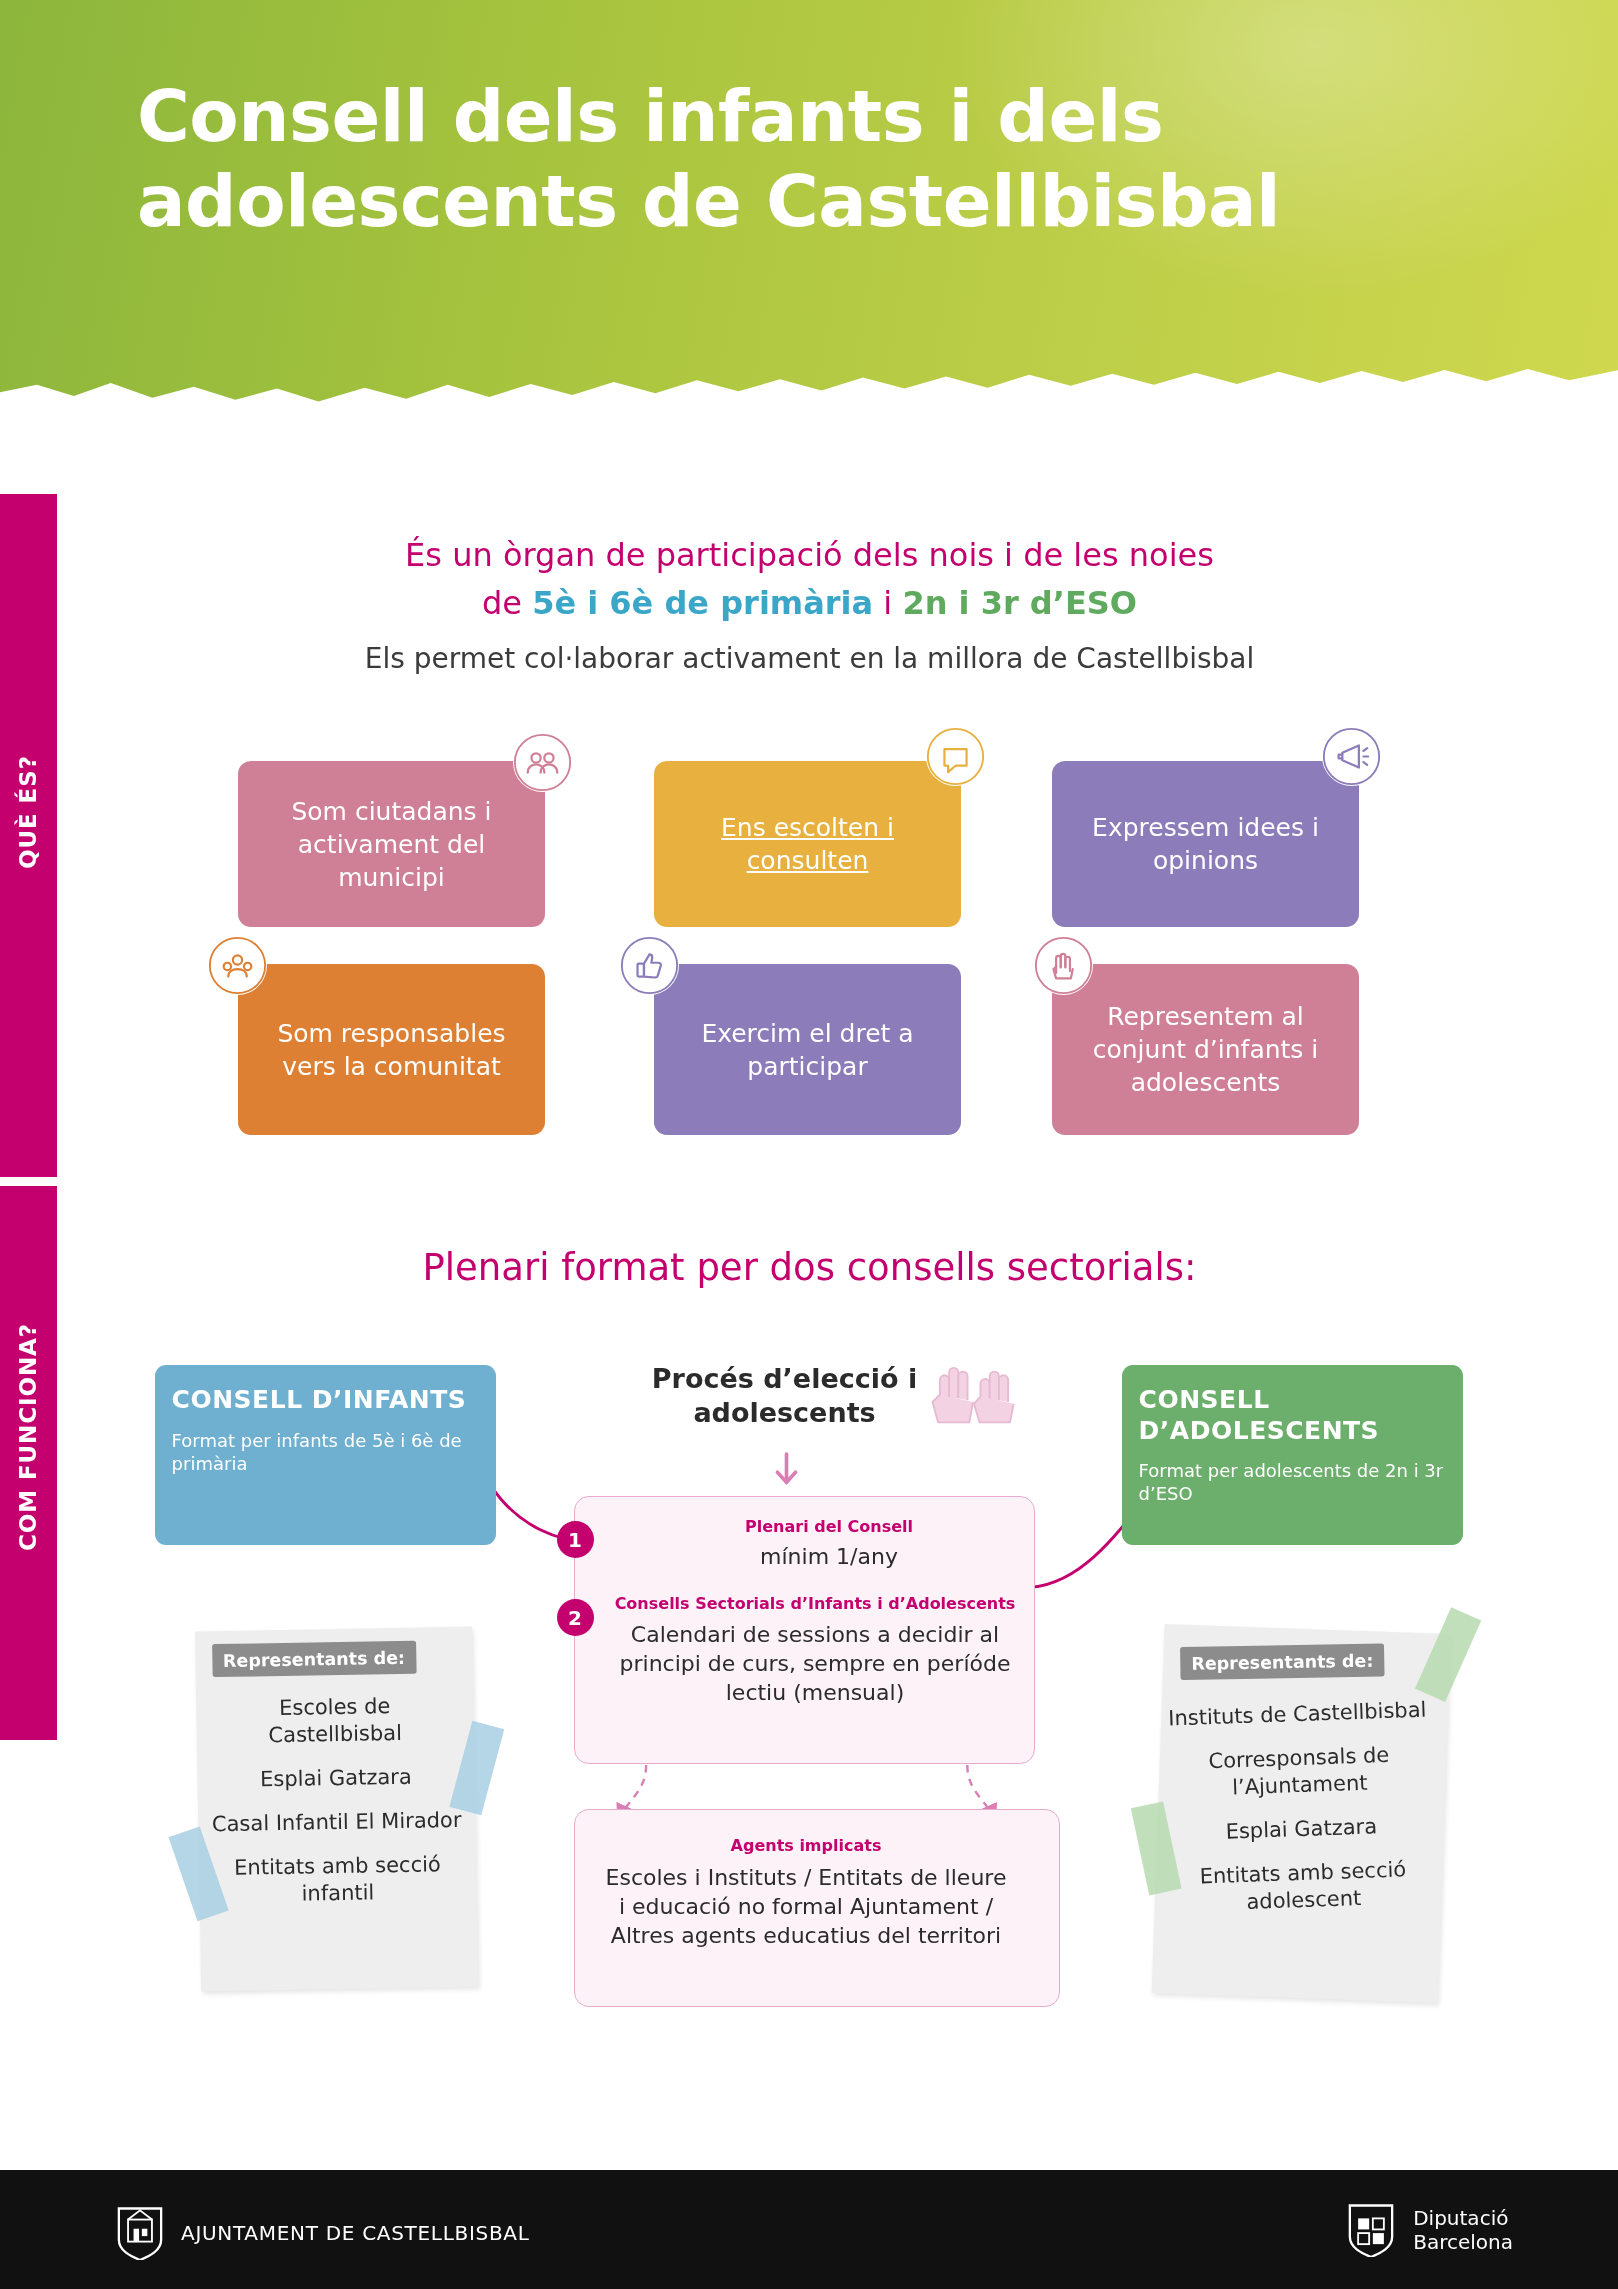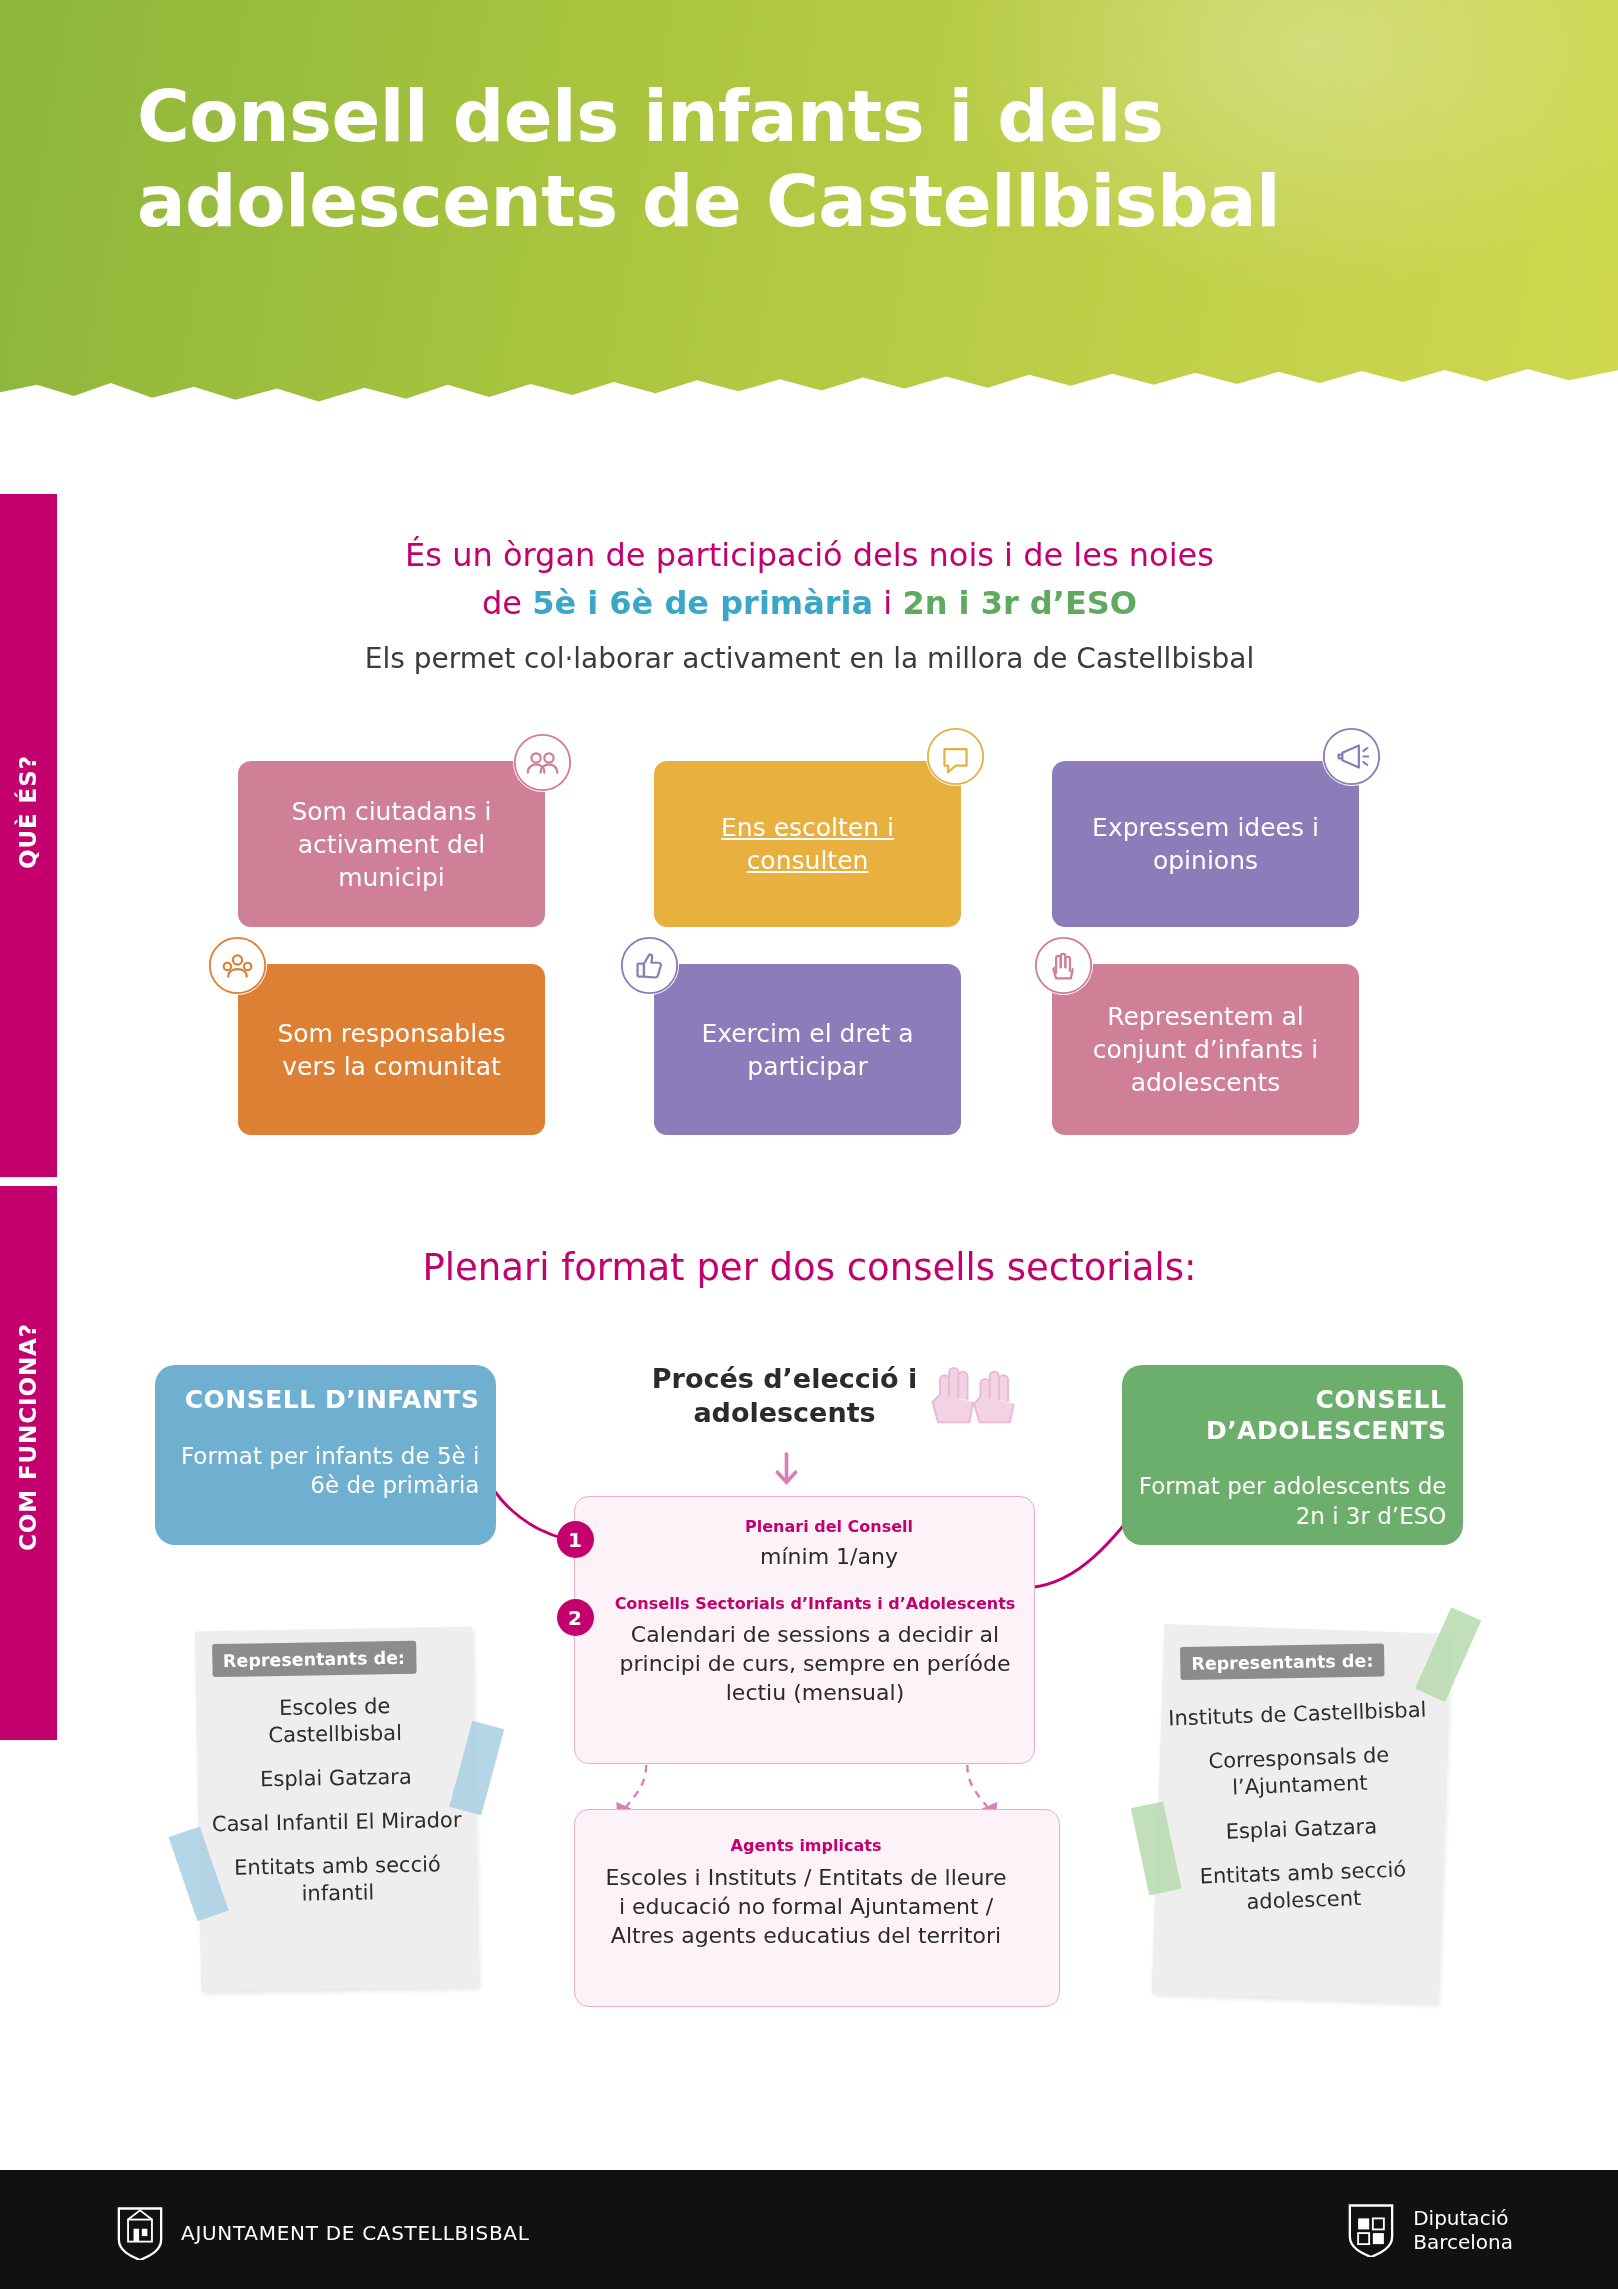--- a/index.html
+++ b/index.html
@@ -89,25 +89,25 @@
   
   .plenari-title {
     position:absolute; left:0; top:1246px; width:1619px; text-align:center;
     color:#c4006f; font-size:37px;
   }
 
   
   .flow { position:absolute; left:0; top:1311px; width:1619px; height:766px; }
 
   .council-box {
-    position:absolute; width:341px; border-radius:20px; color:#ffffff;
-    text-align:right; padding:20px 16.6px;
+    position:absolute; width:341px; border-radius:11px; color:#ffffff;
+    text-align:left; padding:20px 16.6px;
   }
   .council-box .cb-title { font-weight:bold; font-size:25px; line-height:1.22; letter-spacing:0.5px; }
-  .council-box .cb-sub { font-size:23px; line-height:1.3; margin-top:26px; }
+  .council-box .cb-sub { font-size:18px; line-height:1.3; margin-top:13px; }
   #box-infants { left:155px; top:54px; background:#6fafd0; height:180px; }
   #box-adolescents { left:1122px; top:54px; background:#6cae6b; height:180px; }
 
   .proces {
     position:absolute; left:637px; top:51px; width:295px; text-align:center;
     color:#2b2b2b; font-weight:bold; font-size:27px; line-height:1.25;
   }
   .hands { position:absolute; left:923px; top:32px; }
   .arrow-down { position:absolute; left:771px; top:138px; }
 

